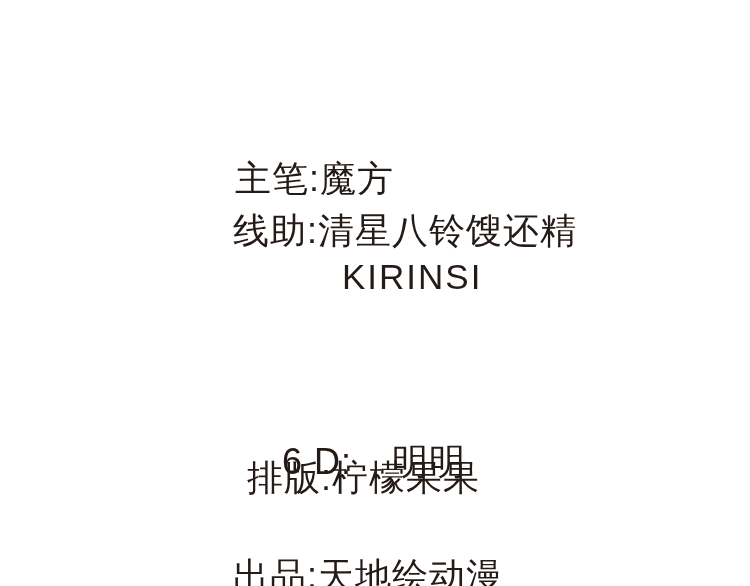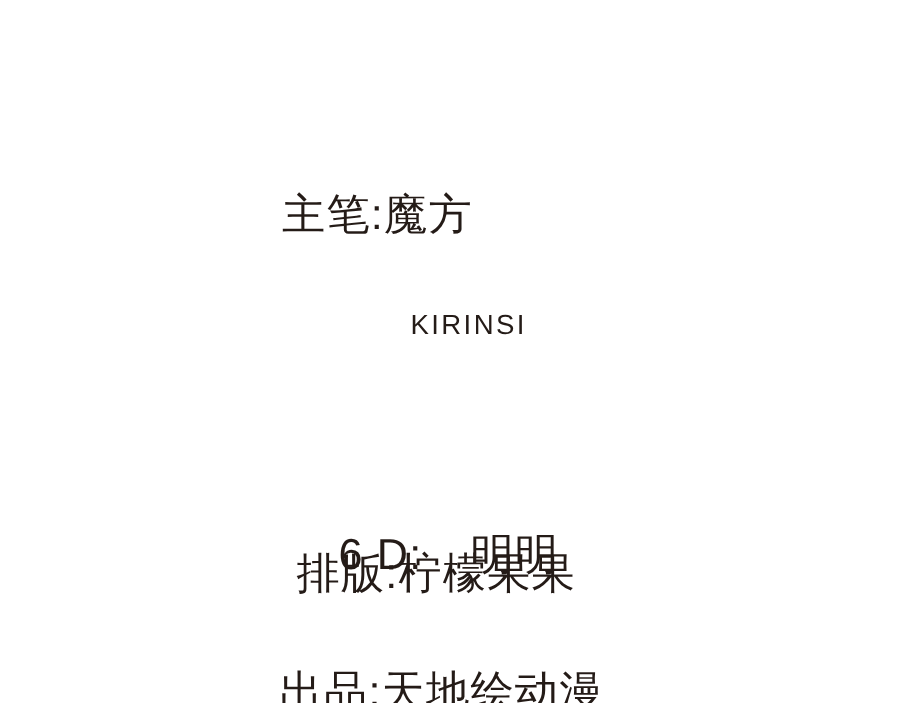--- a/index.html
+++ b/index.html
@@ -23,33 +23,34 @@
     position: absolute;
     font-size: 36px;
     line-height: 1;
     color: #241b17;
     letter-spacing: 1px;
     white-space: pre;
     font-weight: 500;
   }
   .l1 { top: 161px; left: 235px; }
   .l2 { top: 213px; left: 233px; }
-  .l3 { top: 259px; left: 342px; font-size: 23px; letter-spacing: 2px; }
+  .l3 { top: 259px; left: 342px; font-size: 35px; letter-spacing: 2px; }
   .l4 { top: 311px; left: 234px; }
   .l5 { top: 360px; left: 331px; }
   .l6 { top: 408px; left: 238px; }
   .l7 { top: 460px; left: 247px; }
   .l8 { top: 511px; left: 233px; }
   .l9 { top: 558px; left: 233px; }
   .credit-value-gap { margin-left: 40px; }
 </style>
 </head>
 <body>
 
 <div class="page">
   <div class="credit-line l1">主笔:魔方</div>
+  <div class="credit-line l2">线助:清星八铃馊还精</div>
   <div class="credit-line l3">KIRINSI</div>
   <div class="credit-line l6">
     <span>6 D:</span><span class="credit-value-gap">明明</span>
   </div>
   <div class="credit-line l7">排版:柠檬果果</div>
   <div class="credit-line l9">出品:天地绘动漫</div>
 </div>
 
 </body></html>

